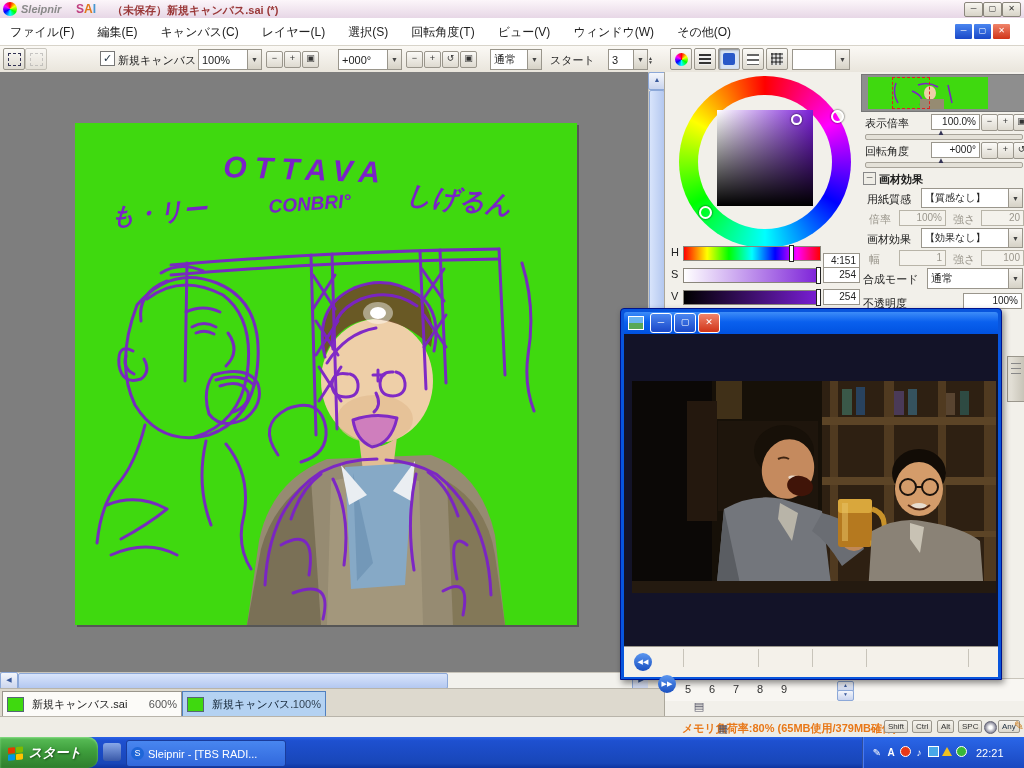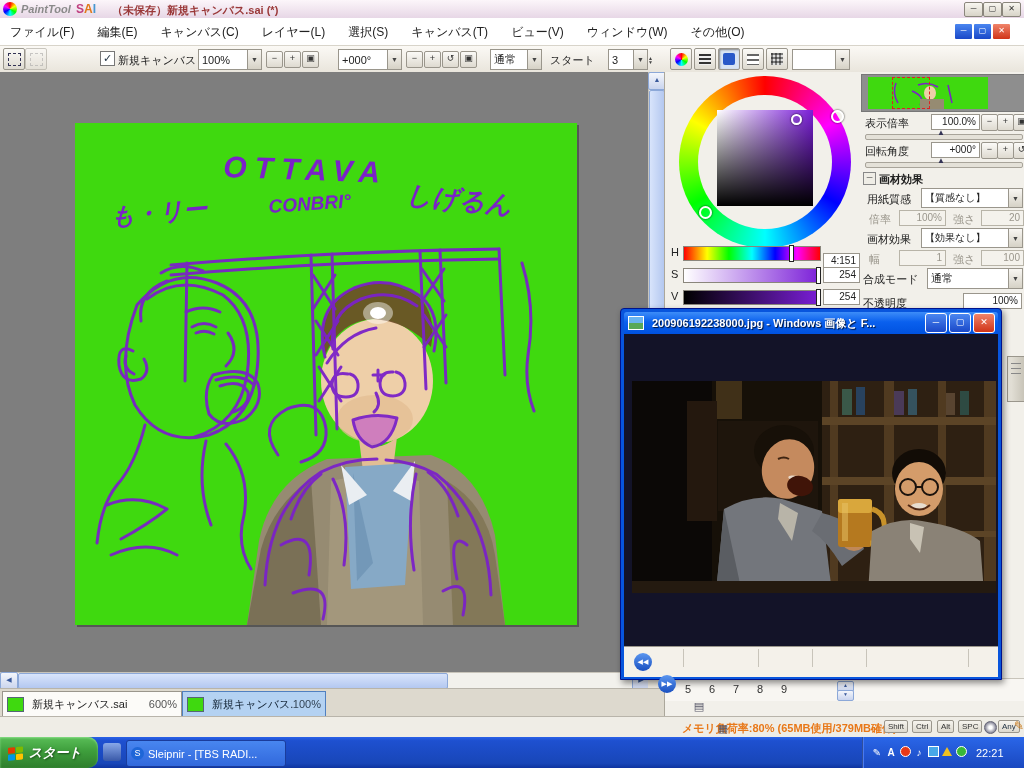--- a/index.html
+++ b/index.html
@@ -67,35 +67,35 @@
   .tasklabel{white-space:nowrap;overflow:hidden;margin-left:4px}
   .trayicon{width:14px;height:14px;font-size:10px;line-height:14px;text-align:center;color:#fff}
 </style>
 </head>
 <body>
 
 <div id="screen">
 
   <div class="a" id="titlebar">
     <div class="a" style="left:3px;top:2px;width:14px;height:14px;border-radius:50%;background:conic-gradient(#f00,#ff0,#0f0,#0ff,#00f,#f0f,#f00)"></div>
-    <span class="a" style="left:21px;top:3px;font-style:italic;font-weight:bold;color:#8A8A8A;font-size:11px">PaintTool</span>
+    <span class="a" style="left:21px;top:3px;font-style:italic;font-weight:bold;color:#8A8A8A;font-size:11px">Sleipnir</span>
     <span class="a" style="left:76px;top:2px;font-weight:bold;font-size:12px"><span style="color:#C04080">S</span><span style="color:#E07818">A</span><span style="color:#4898D0">I</span></span>
     <span class="a nosel" style="left:112px;top:3px;color:#9A3838;font-weight:bold">（未保存）新規キャンバス.sai (*)</span>
     <div class="a wbtn" style="left:964px;top:2px">─</div>
     <div class="a wbtn" style="left:983px;top:2px">▢</div>
     <div class="a wbtn" style="left:1002px;top:2px">✕</div>
   </div>
 
   <div class="a" id="menubar">
     <span class="mitem">ファイル(F)</span>
     <span class="mitem">編集(E)</span>
     <span class="mitem">キャンバス(C)</span>
     <span class="mitem">レイヤー(L)</span>
     <span class="mitem">選択(S)</span>
-    <span class="mitem">キャンバス(T)</span>
+    <span class="mitem">回転角度(T)</span>
     <span class="mitem">ビュー(V)</span>
     <span class="mitem">ウィンドウ(W)</span>
     <span class="mitem">その他(O)</span>
     <div class="a mdib" style="left:954px;top:5px;background:linear-gradient(#4A86F0,#1A48C8)">─</div>
     <div class="a mdib" style="left:973px;top:5px;background:linear-gradient(#4A86F0,#1A48C8)">▢</div>
     <div class="a mdib" style="left:992px;top:5px;background:linear-gradient(#F0846A,#D03418)">✕</div>
   </div>
 
   <div class="a" id="toolbar">
     <div class="a tbtn" style="left:3px;top:2px">
@@ -346,21 +346,20 @@
     <span class="a chip" style="left:937px;top:3px">Alt</span>
     <span class="a chip" style="left:958px;top:3px">SPC</span>
     <span class="a" style="left:984px;top:4px;width:11px;height:11px;border-radius:50%;background:radial-gradient(#fff 20%,#889 70%);border:1px solid #667"></span>
     <span class="a chip" style="left:998px;top:3px;color:#234">Any</span>
     <span class="a" style="left:1014px;top:2px;color:#C87818;font-size:12px">✎</span>
   </div>
 
   <div class="a" id="viewer">
     <div class="a" id="viewer-title">
       <span style="width:14px;height:12px;margin:0 4px;background:linear-gradient(#6AB4F0 50%,#58A858 50%);border:1px solid #fff"></span>
-      <span class="tasklabel" style="color:#fff;font-weight:bold;flex:1;text-shadow:1px 1px 1px #013">200906192238000.jpg - Windows 画像と F...</span>
       <span class="vwbtn">─</span>
       <span class="vwbtn">▢</span>
       <span class="vwbtn close" style="margin-right:3px">✕</span>
     </div>
     <div class="a" style="left:3px;top:25px;width:374px;height:312px;background:#131328;overflow:hidden">
       <svg class="a" style="left:8px;top:47px" width="364" height="212" viewBox="0 0 364 212">
         <rect width="364" height="212" fill="#161008"></rect>
         <rect width="80" height="212" fill="#0B0806"></rect>
         <rect x="84" y="0" width="26" height="38" fill="#403018"></rect>
         <rect x="55" y="20" width="30" height="120" fill="#24180E"></rect>

